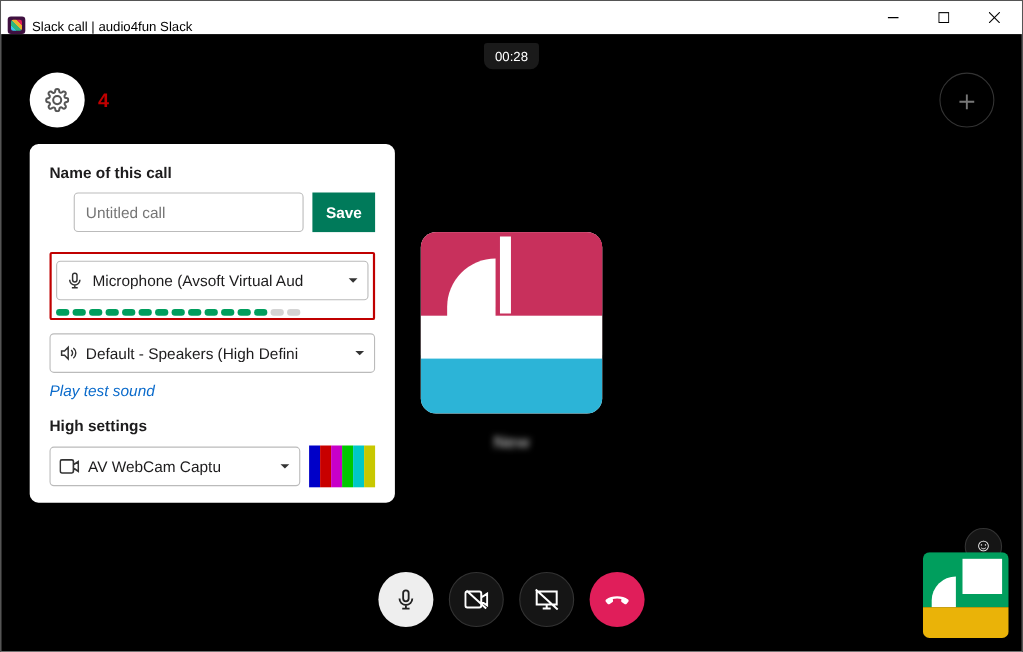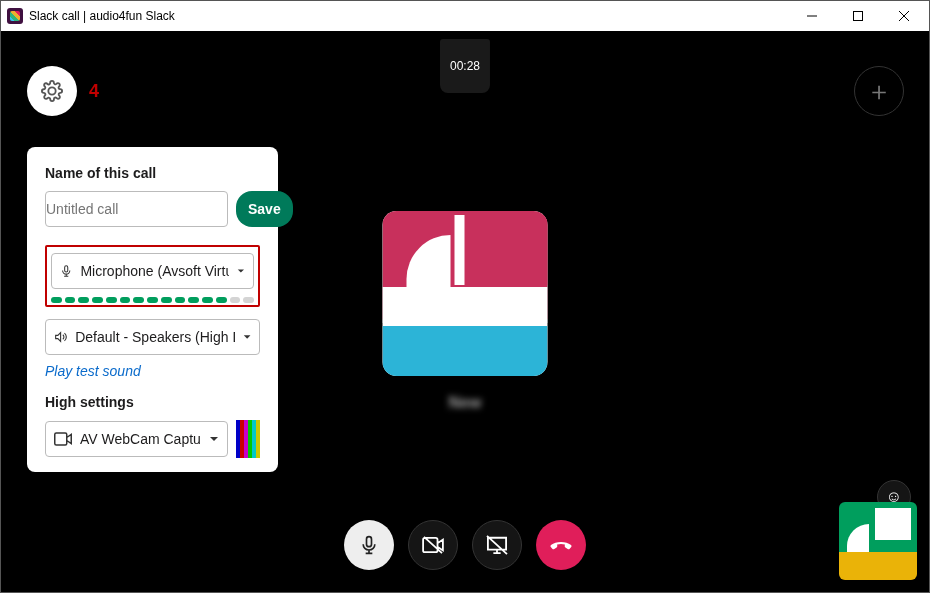--- a/index.html
+++ b/index.html
@@ -1,37 +1,37 @@
 <!DOCTYPE html>
 <html><head>
 <meta charset="utf-8">
 <style>
   * { box-sizing: border-box; margin: 0; padding: 0; font-family: -apple-system, "Segoe UI", Helvetica, Arial, sans-serif; }
   body { width: 930px; height: 593px; background: #fff; border: 1px solid #555; overflow: hidden; }
-  .titlebar { height: 30px; background: #fff; display: flex; align-items: center; padding: 0 2px 0 6px; }
+  .titlebar { height: 30px; background: #fff; display: flex; align-items: flex-end; padding: 0 2px 0 6px; }
   .titlebar-icon { width: 16px; height: 16px; background: #3f1040; border-radius: 3px; margin-right: 6px; position: relative; }
   .titlebar-icon::after { content:""; position:absolute; inset:3px; background:
     linear-gradient(45deg,#36c5f0 0 25%,#2eb67d 25% 50%,#ecb22e 50% 75%,#e01e5a 75% 100%);
     border-radius:2px; }
   .titlebar-title { font-size: 12px; color: #000; flex: 1; }
   .win-controls { display: flex; }
   .win-btn { width: 46px; height: 30px; display:flex; align-items:center; justify-content:center; font-size:13px; }
   .win-btn svg { width:10px; height:10px; }
   .call-area { position: relative; background: #000; width: 100%; height: calc(100% - 30px); }
   
   .gear-btn { position:absolute; top:35px; left:26px; width:50px; height:50px; border-radius:50%; background:#fff; display:flex; align-items:center; justify-content:center; }
   .plus-btn { position:absolute; top:35px; right:25px; width:50px; height:50px; border-radius:50%; border:1px solid #333; display:flex; align-items:center; justify-content:center; color:#777; font-size:26px; font-weight:300; }
-  .timer { position:absolute; top:8px; left:50%; transform:translateX(-50%); background:#1a1a1a; color:#fff; font-size:12px; padding:20px 10px; border-radius:3px 3px 8px 8px; }
+  .timer { position:absolute; top:8px; left:50%; transform:translateX(-50%); background:#1a1a1a; color:#fff; font-size:12px; padding:5px 10px; border-radius:3px 3px 8px 8px; }
   .callout-4 { position:absolute; top:50px; left:88px; color:#c00000; font-size:18px; font-weight:bold; }
   
-  .panel { position:absolute; top:116px; left:26px; width:251px; background:#fff; border-radius:8px; box-shadow:0 4px 20px rgba(0,0,0,.4); padding:18px 18px 14px; }
+  .panel { position:absolute; top:100px; left:26px; width:332px; background:#fff; border-radius:8px; box-shadow:0 4px 20px rgba(0,0,0,.4); padding:18px 18px 14px; }
   .panel-label { font-size:14px; color:#1d1c1d; font-weight:600; margin-bottom:10px; display:flex; justify-content:space-between; align-items:center;}
   .name-row { display:flex; gap:8px; margin-bottom:18px; }
-  .name-input { flex:1; height:36px; border:1px solid #bbb; border-radius:4px; padding:0 0; font-size:14px; color:#888; }
-  .save-btn { height:36px; padding:0 12px; background:#007a5a; color:#fff; border:none; border-radius:16px; font-size:14px; font-weight:700; }
+  .name-input { flex:1; height:36px; border:1px solid #bbb; border-radius:4px; padding:0 10px; font-size:14px; color:#888;margin-left:22px; }
+  .save-btn { height:36px; padding:0 12px; background:#007a5a; color:#fff; border:none; border-radius:0; font-size:14px; font-weight:700; }
   .callout-5 { color:#c00000; font-size:18px; font-weight:bold; }
   .highlight-box { border:2px solid #c00000; padding:6px 4px 2px; margin-bottom:12px; border-radius:2px; }
   .select-box { height:36px; border:1px solid #bbb; border-radius:4px; display:flex; align-items:center; padding:0 8px; font-size:14px; color:#1d1c1d; gap:8px; position:relative; background:#fff; }
   .select-box .caret { margin-left:auto; }
   .select-text { white-space:nowrap; overflow:hidden; }
   .level-meter { display:flex; gap:3px; margin-top:8px; }
   .level-seg { width:12px; height:6px; border-radius:3px; background:#009e5d; }
   .level-seg.dim { background:#d4d4d4; }
   .speaker-row { margin-top:2px; }
   .link { color:#0b6bcb; font-size:14px; margin-top:8px; display:inline-block;font-style:italic; }

